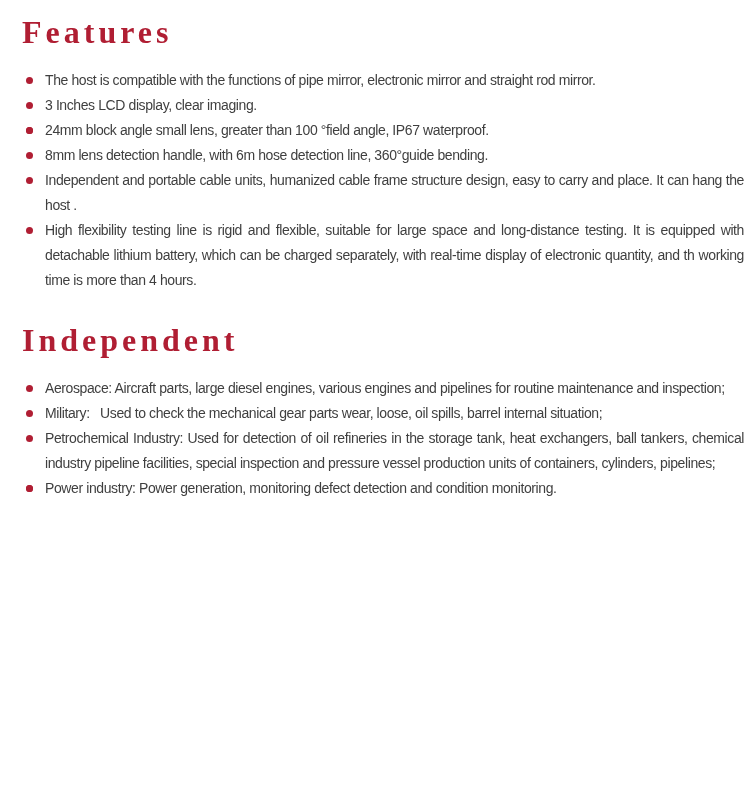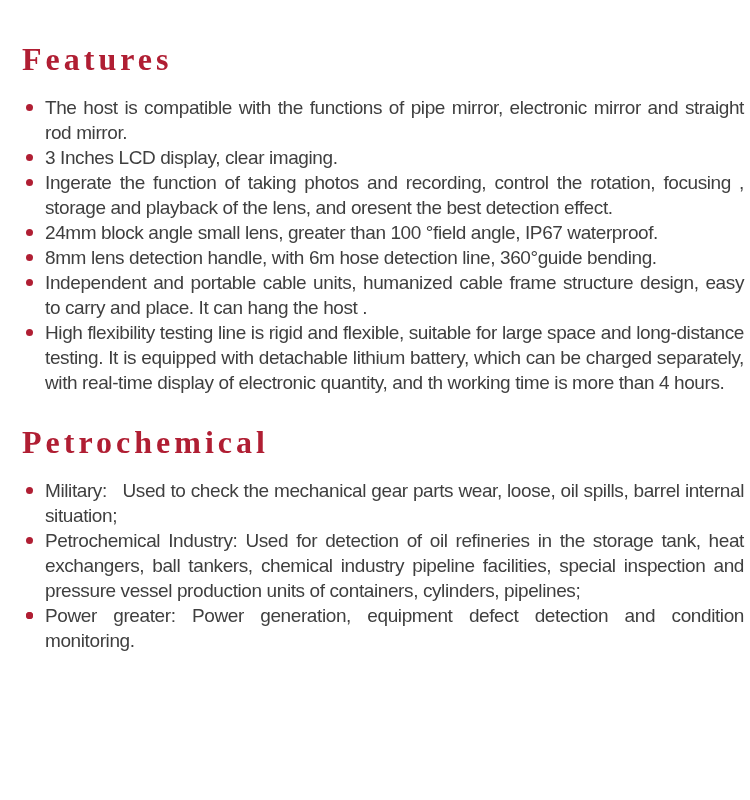--- a/index.html
+++ b/index.html
@@ -11,21 +11,20 @@
     width: 750px;
     height: 800px;
     font-family: "Liberation Sans", sans-serif;
     overflow: hidden;
   }
   .page {
     box-sizing: border-box;
     width: 750px;
     height: 586px;
     padding: 12px 6px 0 22px;
-    margin-top: 27px;
   }
   .section-title {
     font-family: "Liberation Serif", serif;
     font-weight: bold;
     font-size: 32px;
     line-height: 40px;
     letter-spacing: 4px;
     color: #b01e33;
     margin: 0 0 16px 0;
   }
@@ -34,21 +33,21 @@
   }
   ul.bullet-list {
     list-style: none;
     margin: 0;
     padding: 0;
   }
   ul.bullet-list li {
     position: relative;
     padding-left: 23px;
     text-align: justify;
-    font-size: 19px;
+    font-size: 14px;
     line-height: 25px;
     letter-spacing: -0.4px;
     color: #3f3f3f;
   }
   .bullet {
     position: absolute;
     left: 4px;
     top: 9px;
     width: 7px;
     height: 7px;
@@ -67,21 +66,20 @@
       <li>
         <span class="bullet"></span>
         <span>The host is compatible with the functions of pipe mirror, electronic mirror and straight rod mirror.</span>
       </li>
       <li>
         <span class="bullet"></span>
         <span>3 Inches LCD display, clear imaging.</span>
       </li>
       <li>
         <span class="bullet"></span>
-        <span>Ingerate the function of taking photos and recording, control the rotation, focusing , storage and playback of the lens, and oresent the best detection effect.</span>
       </li>
       <li>
         <span class="bullet"></span>
         <span>24mm block angle small lens, greater than 100 °field angle, IP67 waterproof.</span>
       </li>
       <li>
         <span class="bullet"></span>
         <span>8mm lens detection handle, with 6m hose detection line, 360°guide bending.</span>
       </li>
       <li>
@@ -89,33 +87,37 @@
         <span>Independent and portable cable units, humanized cable frame structure design, easy to carry and place. It can hang the host .</span>
       </li>
       <li>
         <span class="bullet"></span>
         <span>High flexibility testing line is rigid and flexible, suitable for large space and long-distance testing. It is equipped with detachable lithium battery, which can be charged separately, with real-time display of electronic quantity, and th working time is more than 4 hours.</span>
       </li>
     </ul>
   </div>
 
   <div class="section">
-    <h1 class="section-title">Petrochemical</h1>
+    <h1 class="section-title">Independent</h1>
     <ul class="bullet-list">
+      <li>
+        <span class="bullet"></span>
+        <span>Aerospace: Aircraft parts, large diesel engines, various engines and pipelines for routine maintenance and inspection;</span>
+      </li>
       <li>
         <span class="bullet"></span>
         <span>Military:&nbsp;&nbsp; Used to check the mechanical gear parts wear, loose, oil spills, barrel internal situation;</span>
       </li>
       <li>
         <span class="bullet"></span>
         <span>Petrochemical Industry: Used for detection of oil refineries in the storage tank, heat exchangers, ball tankers, chemical industry pipeline facilities, special inspection and pressure vessel production units of containers, cylinders, pipelines;</span>
       </li>
       <li>
         <span class="bullet"></span>
       </li>
       <li>
         <span class="bullet"></span>
-        <span>Power greater: Power generation, equipment defect detection and condition monitoring.</span>
+        <span>Power industry: Power generation, monitoring defect detection and condition monitoring.</span>
       </li>
     </ul>
   </div>
 
 </div>
 
 </body></html>

